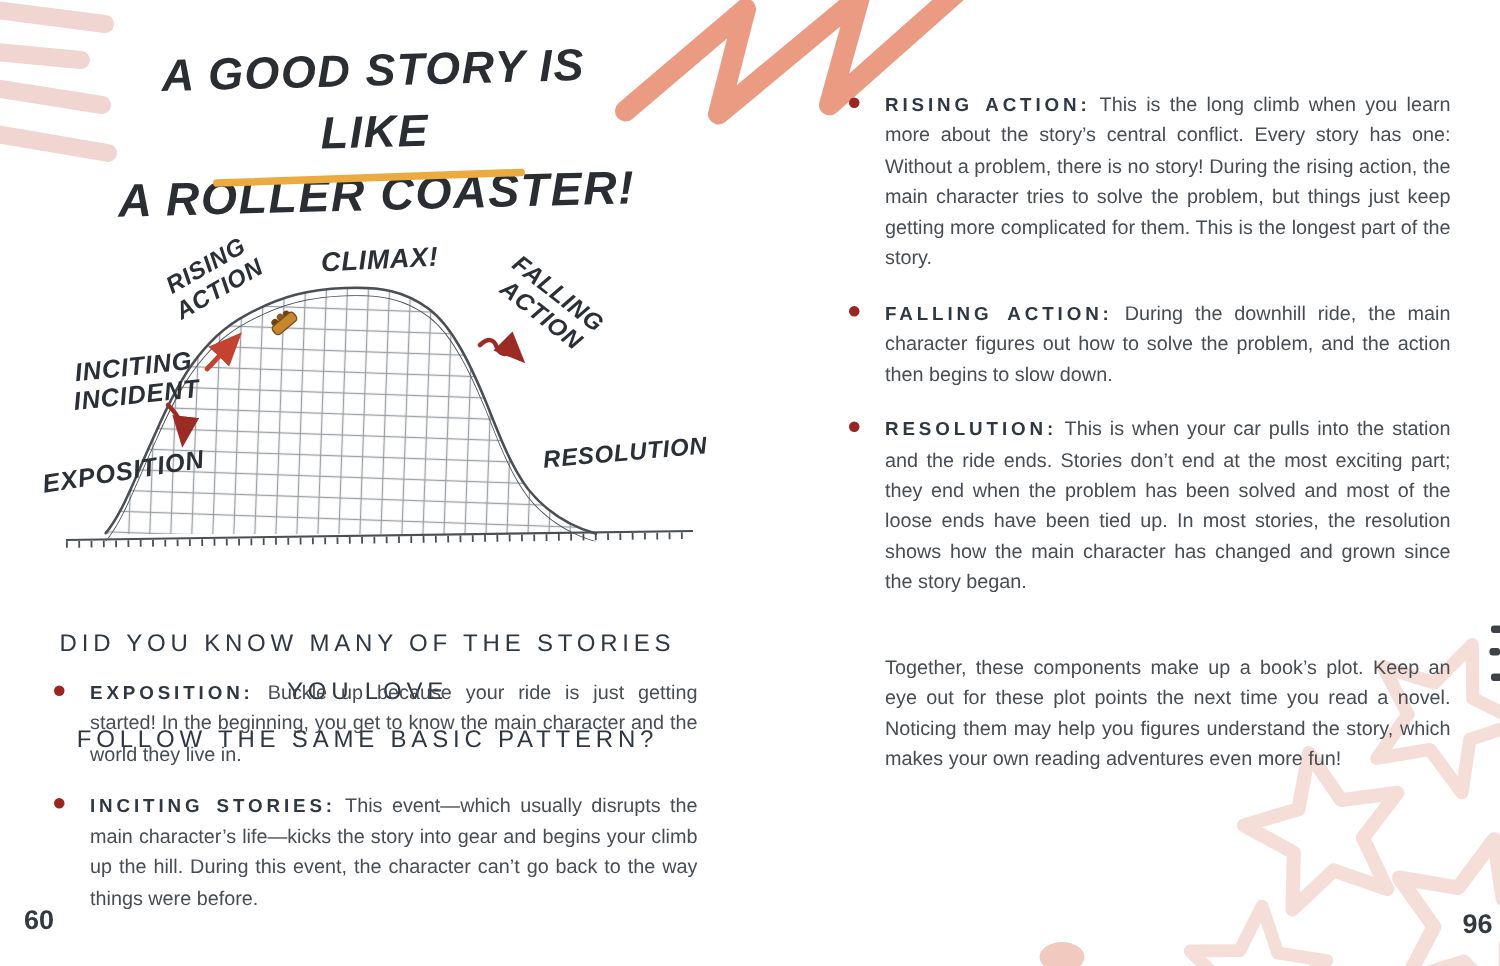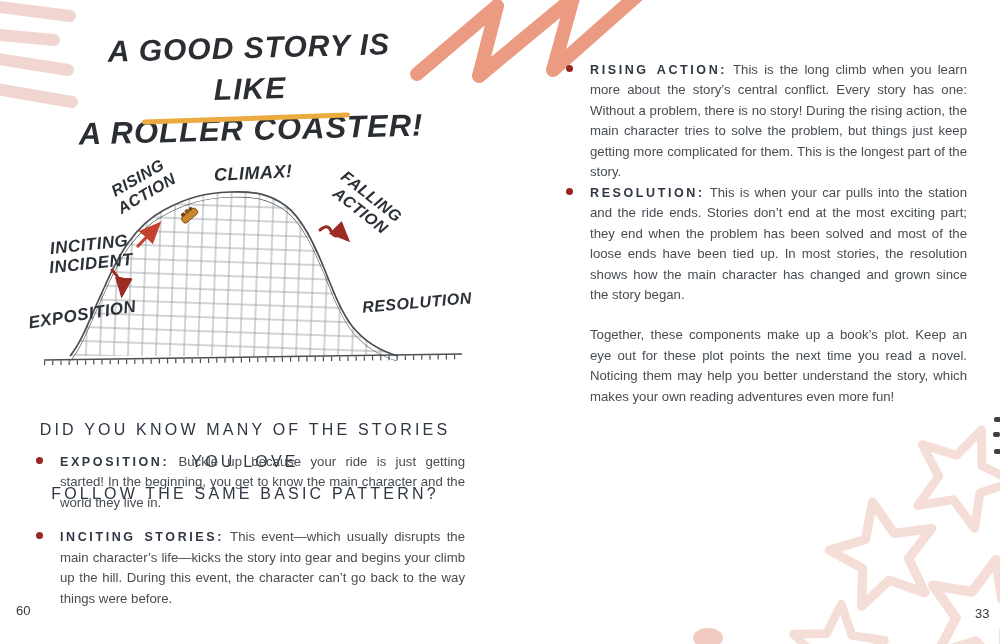--- a/index.html
+++ b/index.html
@@ -44,36 +44,36 @@
   .subheading{
     left:35px;top:414px;width:420px;text-align:center;
     font-size:16px;font-weight:400;letter-spacing:3.2px;
     color:#2f3742;line-height:2.0;
   }
   .subheading span{display:block;}
 
   
   .bullets{display:flex;flex-direction:column;}
   .bullets-left{left:33px;top:452px;width:432px;gap:14px;}
-  .bullets-right{left:563px;top:60px;width:404px;}
+  .bullets-right{left:563px;top:60px;width:404px;gap:16px;}
   .bullet-item{position:relative;padding-left:27px;text-align:justify;}
   .bullet-dot{
     position:absolute;left:3px;top:5px;width:7px;height:7px;border-radius:50%;
     background:#992620;
   }
   .term{
     font-weight:700;font-size:12.5px;letter-spacing:2.6px;color:#2f3742;
   }
   .bullet-body,.closing{
     font-size:13.2px;color:#474d52;line-height:1.55;
   }
   .closing{margin-top:20px;padding-left:27px;text-align:justify;}
 
   
-  .pagenum{font-size:13px;font-weight:400;color:#33393f;}
+  .pagenum{font-size:18px;font-weight:700;color:#33393f;}
   .pagenum-left{left:16px;top:603px;}
   .pagenum-right{left:975px;top:606px;}
 
   
   .edge-mark{width:7px;height:5px;border-radius:2px;background:#3c4248;}
 </style>
 </head>
 <body>
 
 <svg class="abs deco" style="left:0;top:0;" width="95" height="125" viewBox="0 0 95 125">
@@ -182,18 +182,22 @@
 
 <div class="abs pagenum pagenum-left">60</div>
 
 <div class="abs bullets bullets-right">
   <div class="bullet-item">
     <span class="bullet-dot"></span>
     <span class="term">RISING ACTION:</span><span class="bullet-body"> This is the long climb when you learn more about the story’s central conflict. Every story has one: Without a problem, there is no story! During the rising action, the main character tries to solve the problem, but things just keep getting more complicated for them. This is the longest part of the story.</span>
   </div>
   <div class="bullet-item">
     <span class="bullet-dot"></span>
+    <span class="term">FALLING ACTION:</span><span class="bullet-body"> During the downhill ride, the main character figures out how to solve the problem, and the action then begins to slow down.</span>
+  </div>
+  <div class="bullet-item">
+    <span class="bullet-dot"></span>
     <span class="term">RESOLUTION:</span><span class="bullet-body"> This is when your car pulls into the station and the ride ends. Stories don’t end at the most exciting part; they end when the problem has been solved and most of the loose ends have been tied up. In most stories, the resolution shows how the main character has changed and grown since the story began.</span>
   </div>
-  <div class="closing">Together, these components make up a book’s plot. Keep an eye out for these plot points the next time you read a novel. Noticing them may help you better understand the story, which makes your own reading adventures even more fun!</div>
-</div>
-
-<div class="abs pagenum pagenum-right">33</div>
+  <div class="closing">Together, these components make up a book’s plot. Keep an eye out for these plot points the next time you read a novel. Noticing them may help you figures understand the story, which makes your own reading adventures even more fun!</div>
+</div>
+
+<div class="abs pagenum pagenum-right">96</div>
 
 </body></html>

